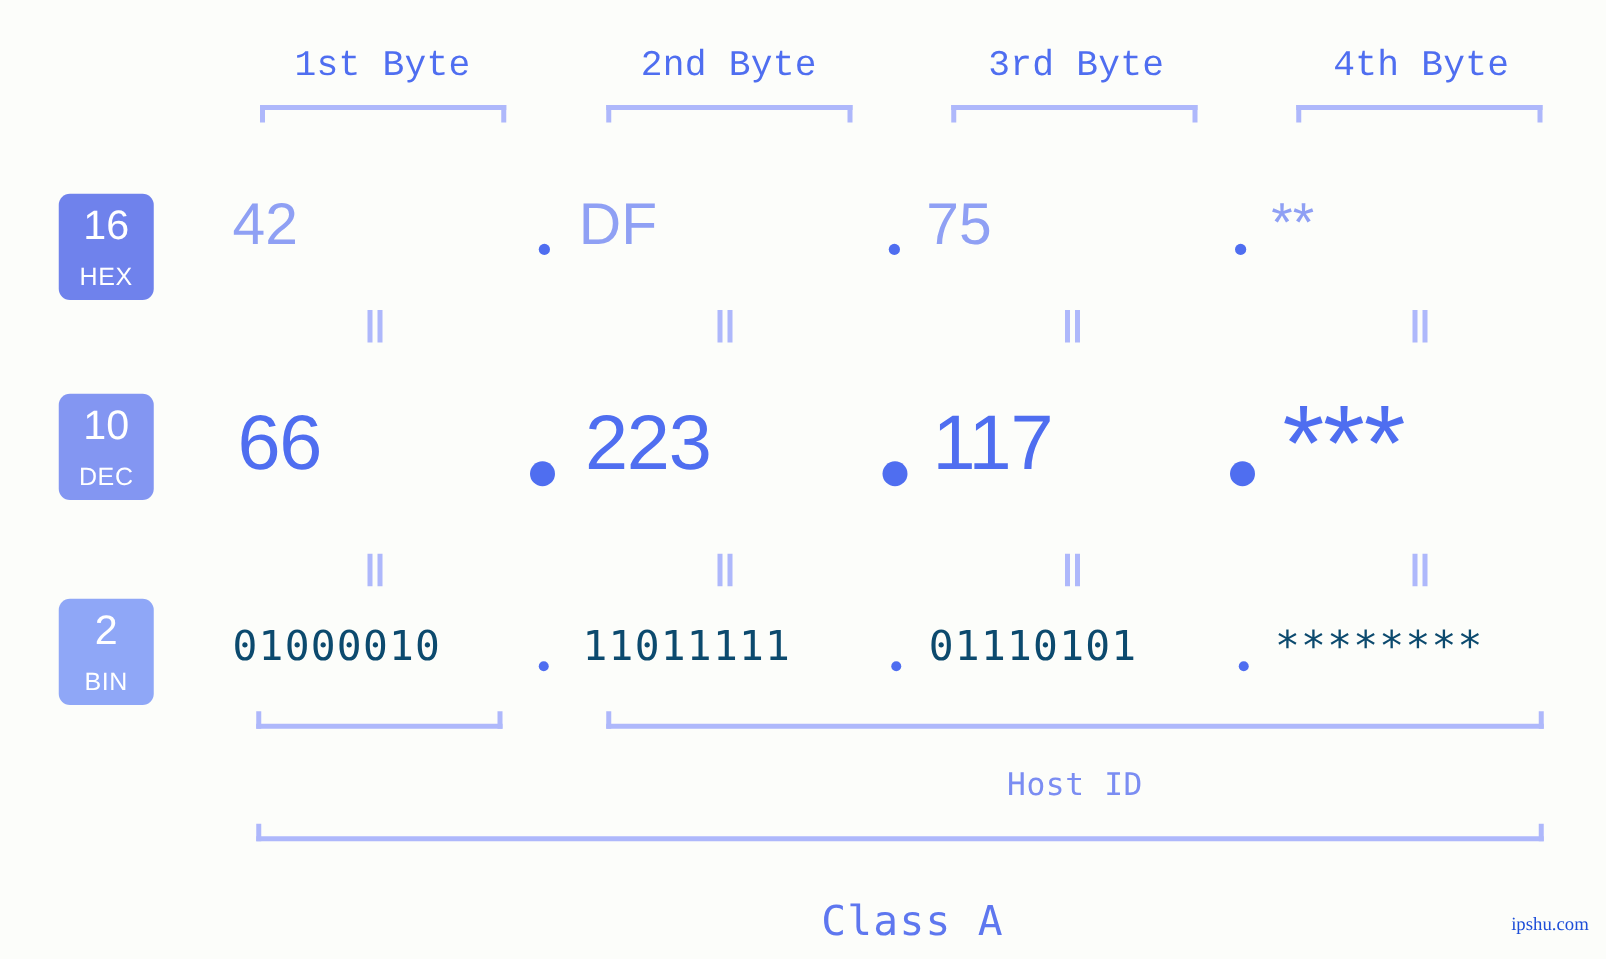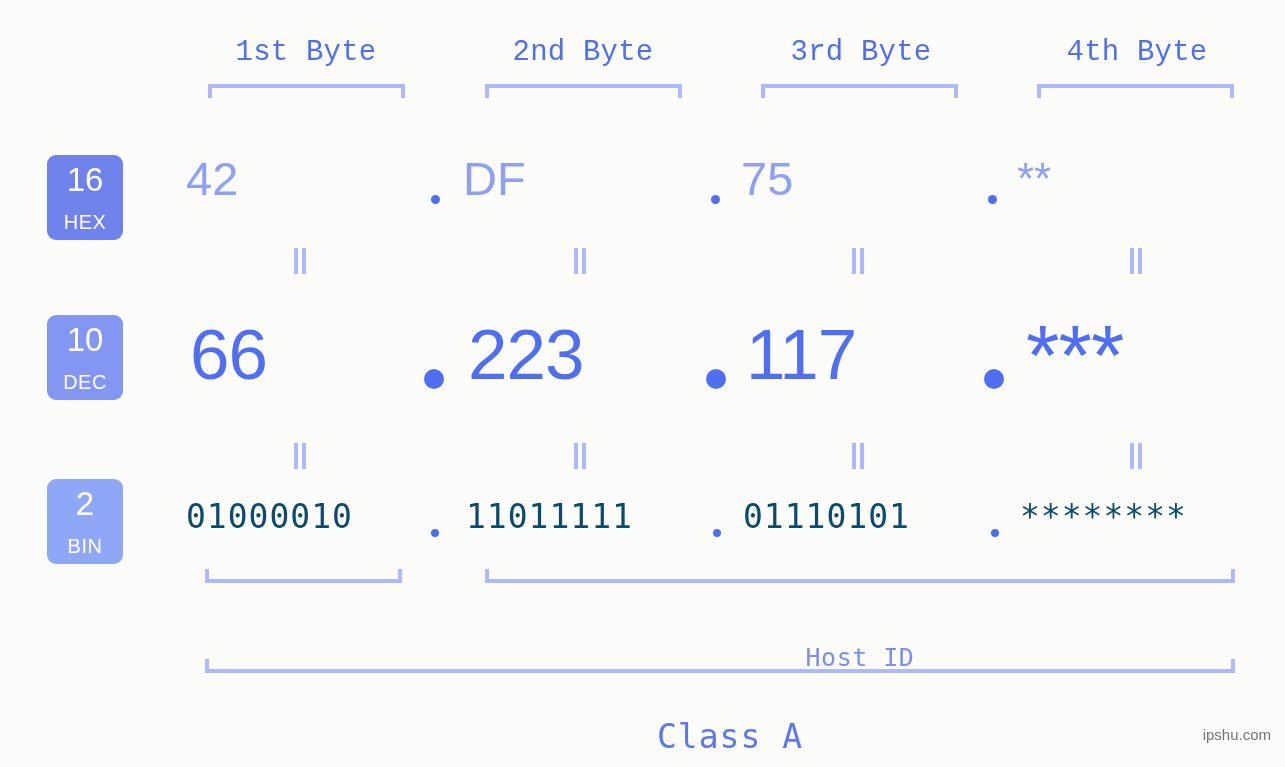--- a/index.html
+++ b/index.html
@@ -101,21 +101,21 @@
   .row-hex .val.star {
     color: #8fa0f4;
     font-size: 44px;
   }
 
   
   .row-dec .val {
     top: 300px;
     height: 110px;
     line-height: 110px;
-    font-size: 71px;
+    font-size: 62px;
     color: #4f6ef0;
     font-family: "Liberation Sans", sans-serif;
     letter-spacing: -1px;
   }
   .row-dec .val.star {
     font-size: 86px;
   }
 
   
   .row-bin .val {
@@ -173,24 +173,24 @@
     color: #5e77ef;
     white-space: nowrap;
     letter-spacing: 1px;
     margin-top: 23px;
   }
 
   
   #watermark {
     position: absolute;
     right: 14px;
-    bottom: 24px;
-    font-family: Liberation Sans, sans-serif;
+    bottom: 18px;
+    font-family: Liberation Serif, serif;
     font-size: 15px;
-    color: #737373;
+    color: #1d4ed8;
     letter-spacing: 0px;
     white-space: nowrap;
   }
 </style>
 </head>
 <body>
 
 <div id="stage">
 
   <div class="byte-header" style="left:186px;width:240px;">1st Byte</div>
@@ -252,20 +252,20 @@
     <div class="val" style="left:466px;width:230px;">11011111</div>
     <div class="dot bin-dot" style="left:713px;"></div>
     <div class="val" style="left:743px;width:230px;">01110101</div>
     <div class="dot bin-dot" style="left:991px;"></div>
     <div class="val" style="left:1020px;width:230px;">********</div>
   </div>
 
   <div class="bracket-up" style="left:205px;width:197px;top:569px;"></div>
   <div class="bracket-up" style="left:485px;width:750px;top:569px;"></div>
 
-  <div class="idlabel" style="left:744px;width:232px;top:613px;margin-top:30px;">Host ID</div>
+  <div class="idlabel" style="left:744px;width:232px;top:613px;">Host ID</div>
 
   <div class="bracket-up" style="left:205px;width:1030px;top:659px;"></div>
   <div class="classlabel" style="left:560px;width:340px;top:694px;">Class A</div>
 
   <div id="watermark">ipshu.com</div>
 
 </div>
 
 </body></html>

